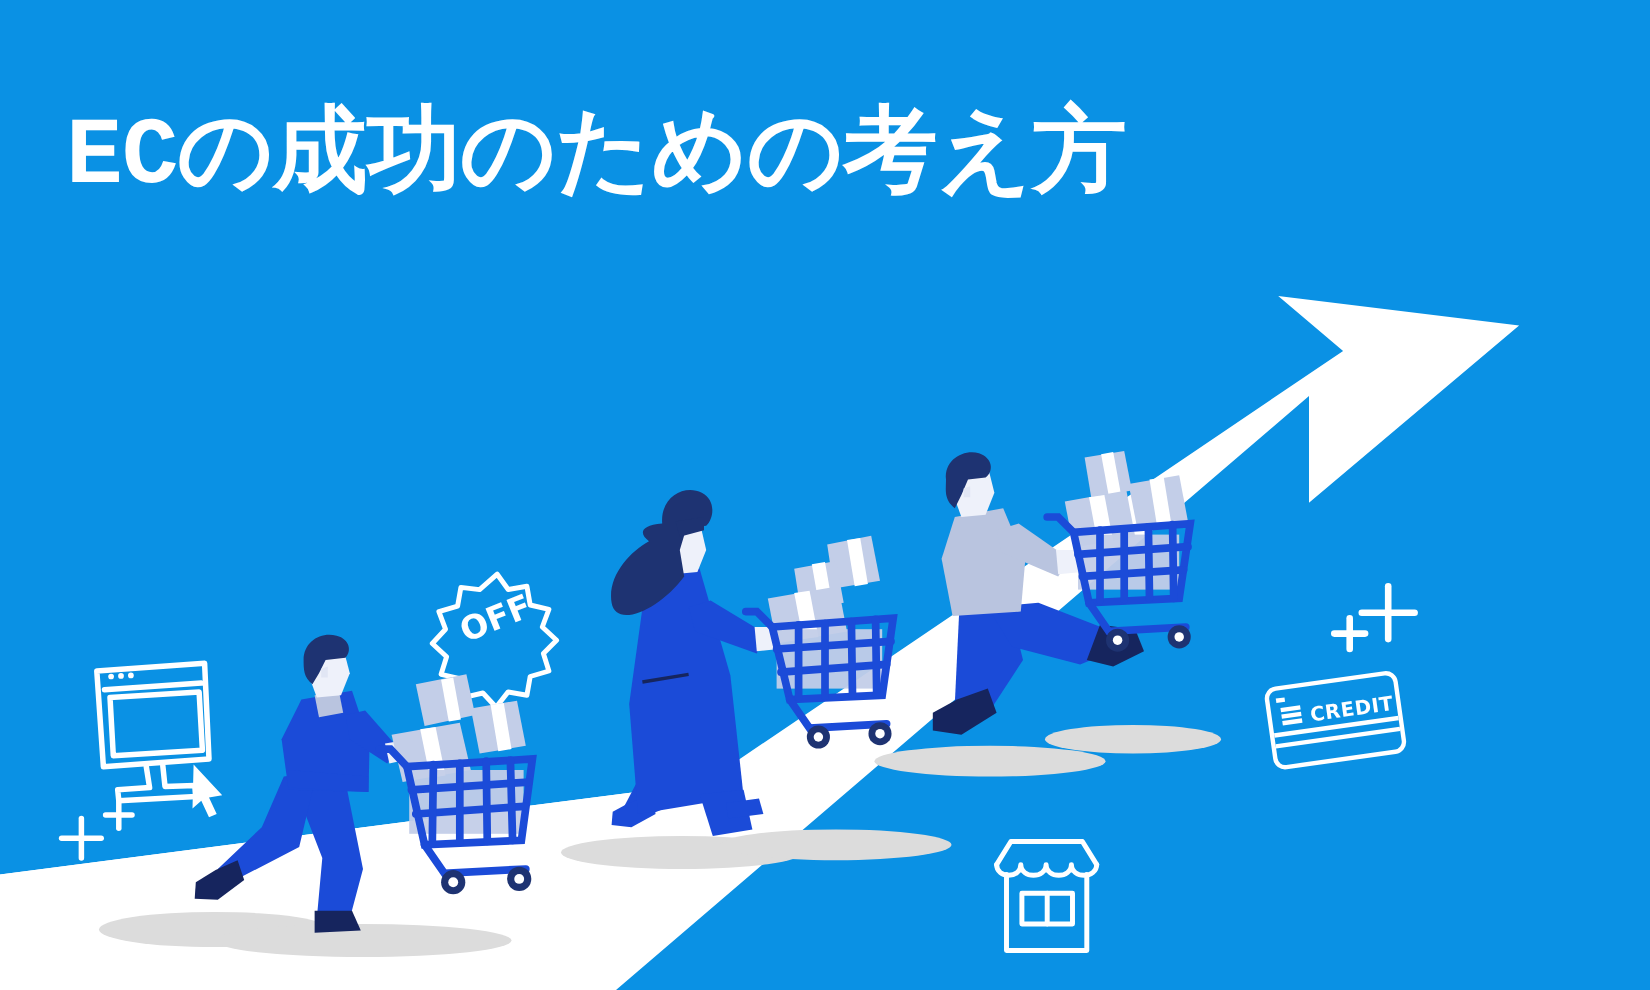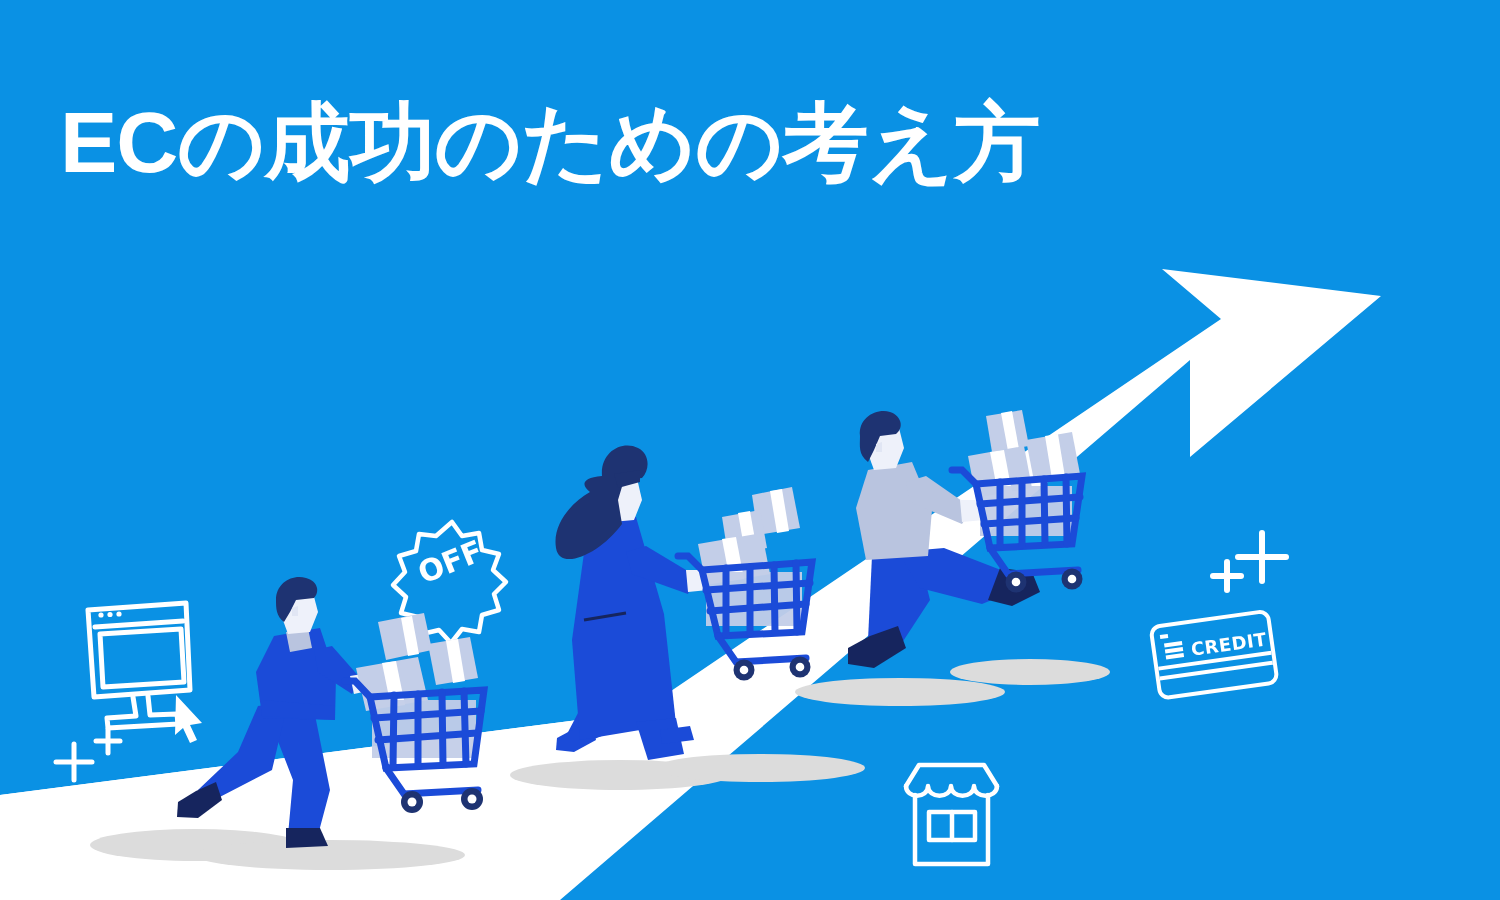--- a/index.html
+++ b/index.html
@@ -33,21 +33,21 @@
     width: 1500px;
     height: 900px;
     pointer-events: none;
   }
   .hero-title {
     position: absolute;
     left: 60px;
     top: 96px;
     margin: 0;
     color: #ffffff;
-    font-family: Liberation Sans, sans-serif;
+    font-family: Liberation Mono, monospace;
     font-weight: 700;
     font-size: 86px;
     line-height: 1.08;
     letter-spacing: -1px;
     white-space: nowrap;
   }
 </style>
 </head>
 <body>
 

